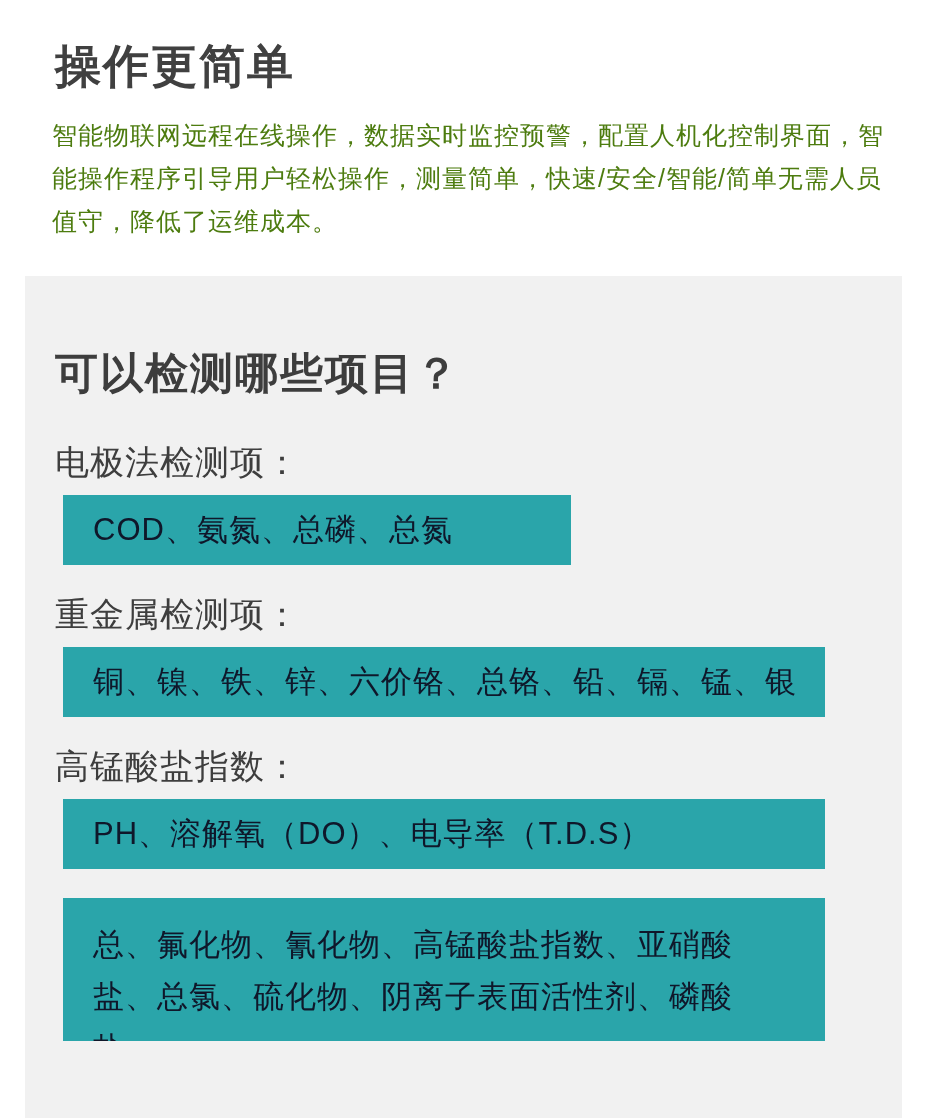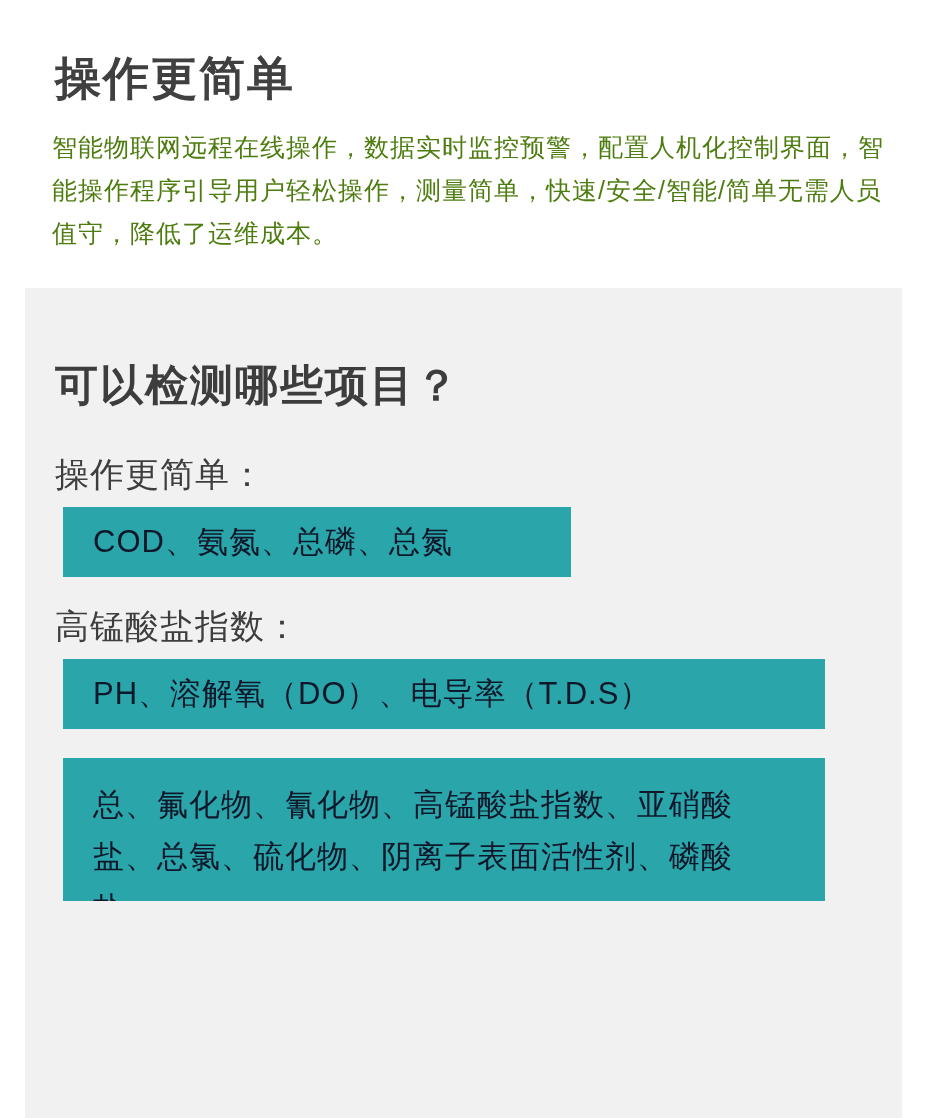--- a/index.html
+++ b/index.html
@@ -9,21 +9,21 @@
   body {
     width: 930px;
     height: 1118px;
     background: #ffffff;
     overflow: hidden;
     font-family: "Liberation Sans", "DejaVu Sans", sans-serif;
   }
 
   
   .intro {
-    padding: 52px 52px 0 52px;
+    padding: 40px 52px 0 52px;
   }
   .intro-title {
     margin: 0 0 0 3px;
     font-size: 46px;
     font-weight: bold;
     color: #404040;
     letter-spacing: 2px;
     line-height: 1.15;
   }
   .intro-desc {
@@ -91,24 +91,28 @@
 
 <section class="intro">
   <h1 class="intro-title">操作更简单</h1>
   <p class="intro-desc">智能物联网远程在线操作，数据实时监控预警，配置人机化控制界面，智能操作程序引导用户轻松操作，测量简单，快速/安全/智能/简单无需人员值守，降低了运维成本。</p>
 </section>
 
 <section class="panel">
   <h2 class="panel-title">可以检测哪些项目？</h2>
 
   <div class="group first">
-    <div class="group-label">操作更简单：</div>
+    <div class="group-label">电极法检测项：</div>
     <div class="items-bar narrow">COD、氨氮、总磷、总氮</div>
   </div>
 
+  <div class="group">
+    <div class="group-label">重金属检测项：</div>
+    <div class="items-bar">铜、镍、铁、锌、六价铬、总铬、铅、镉、锰、银</div>
+  </div>
 
   <div class="group">
     <div class="group-label">高锰酸盐指数：</div>
     <div class="items-bar">PH、溶解氧（DO）、电导率（T.D.S）</div>
   </div>
 
   <div class="group">
     <div class="items-bar tall">总、氟化物、氰化物、高锰酸盐指数、亚硝酸盐、总氯、硫化物、阴离子表面活性剂、磷酸盐、</div>
   </div>
 </section>

